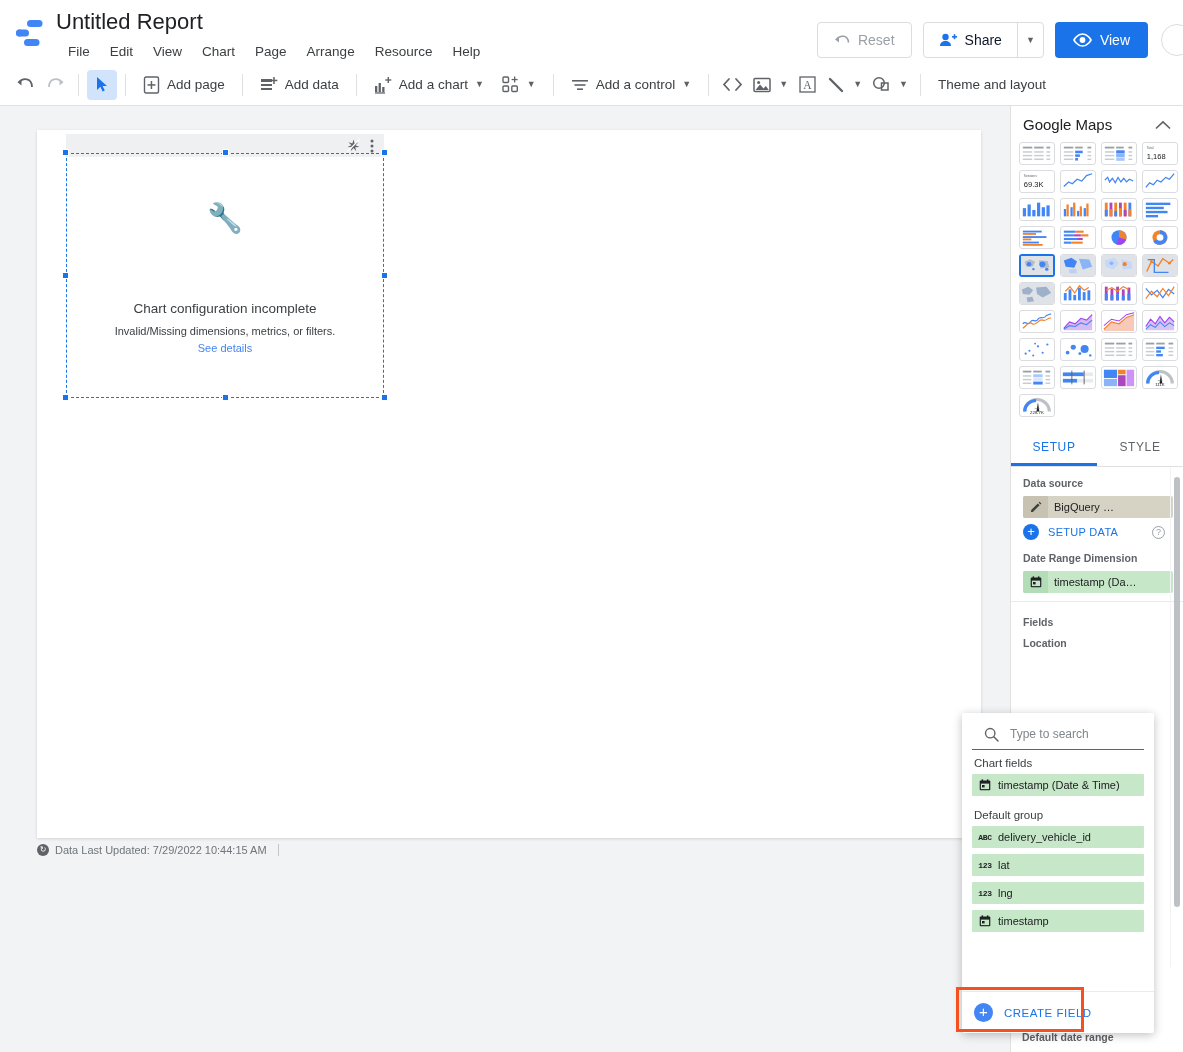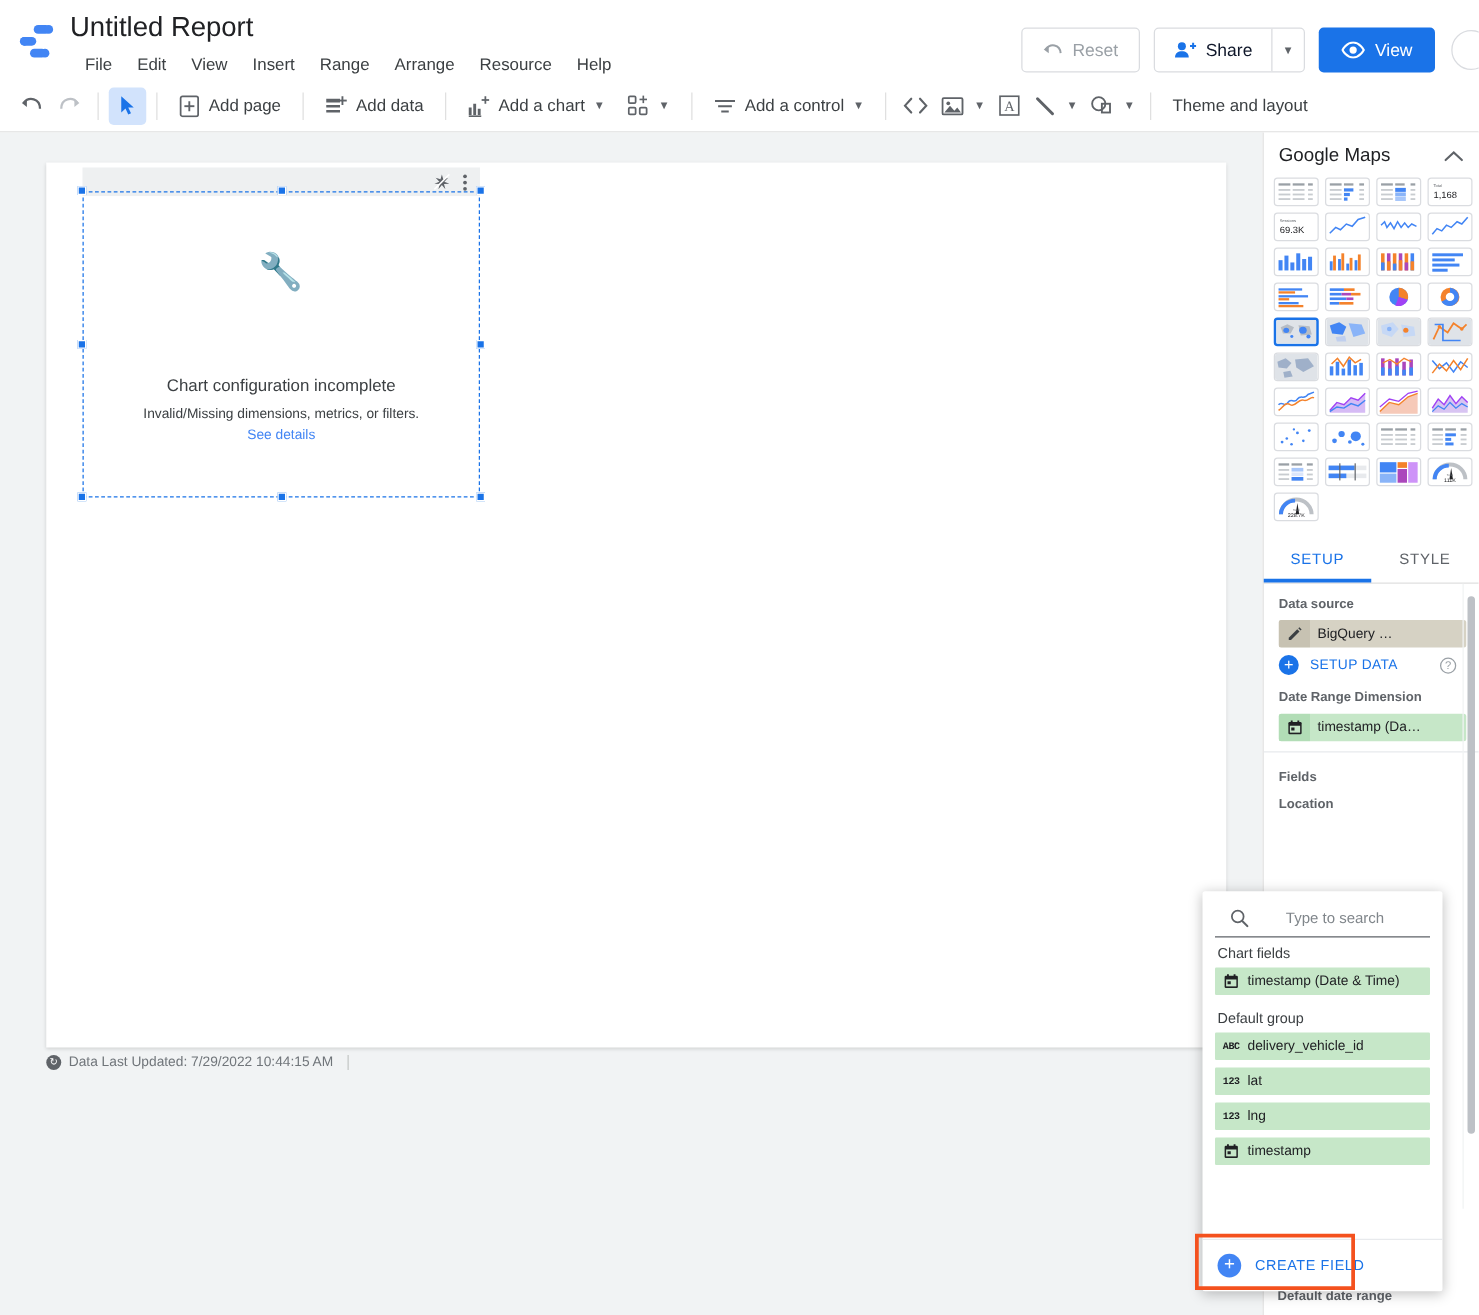--- a/index.html
+++ b/index.html
@@ -207,21 +207,21 @@
     box-shadow: 0 2px 10px rgba(0,0,0,0.25); z-index: 40;
     display: flex; flex-direction: column;
   }
   .fp-search {
     display: flex; align-items: center; gap: 9px;
     padding: 8px 10px 7px 12px; border-bottom: 1px solid #5f6368;
     margin: 5px 10px 0 10px;
   }
   .fp-input {
     border: none; outline: none; font-size: 12px; color: #3c4043;
-    width: 120px; font-family: "Liberation Sans", sans-serif; background: transparent; text-align: center;
+    width: 120px; font-family: "Liberation Sans", sans-serif; background: transparent;
   }
   .fp-input::placeholder { color: #80868b; }
   .fp-list { flex: 1; overflow: hidden; padding: 0 10px; }
   .fp-group { font-size: 11.5px; color: #3c4043; padding: 7px 2px 5px 2px; }
   .fp-item {
     display: flex; align-items: center; height: 22px;
     background: #c6e7c8; margin-bottom: 6px; border-radius: 1px;
     font-size: 11px; color: #202124; cursor: pointer;
   }
   .fp-ico {
@@ -263,22 +263,22 @@
         <circle cx="22" cy="24.5" r="3.5" fill="#4285f4"></circle>
       </svg>
     </div>
 
     <div class="title-block">
       <div class="report-title">Untitled Report</div>
       <div class="menubar">
         <div class="menu-item">File</div>
         <div class="menu-item">Edit</div>
         <div class="menu-item">View</div>
-        <div class="menu-item">Insert</div>
-        <div class="menu-item">Range</div>
+        <div class="menu-item">Chart</div>
+        <div class="menu-item">Page</div>
         <div class="menu-item">Arrange</div>
         <div class="menu-item">Resource</div>
         <div class="menu-item">Help</div>
       </div>
     </div>
 
     <div class="header-actions">
       <div class="btn-reset">
         <svg width="17" height="14" viewBox="0 0 17 14">
           <path d="M5 3.5 L1 6.5 L5 9.5 Z" fill="#9aa0a6"></path>

